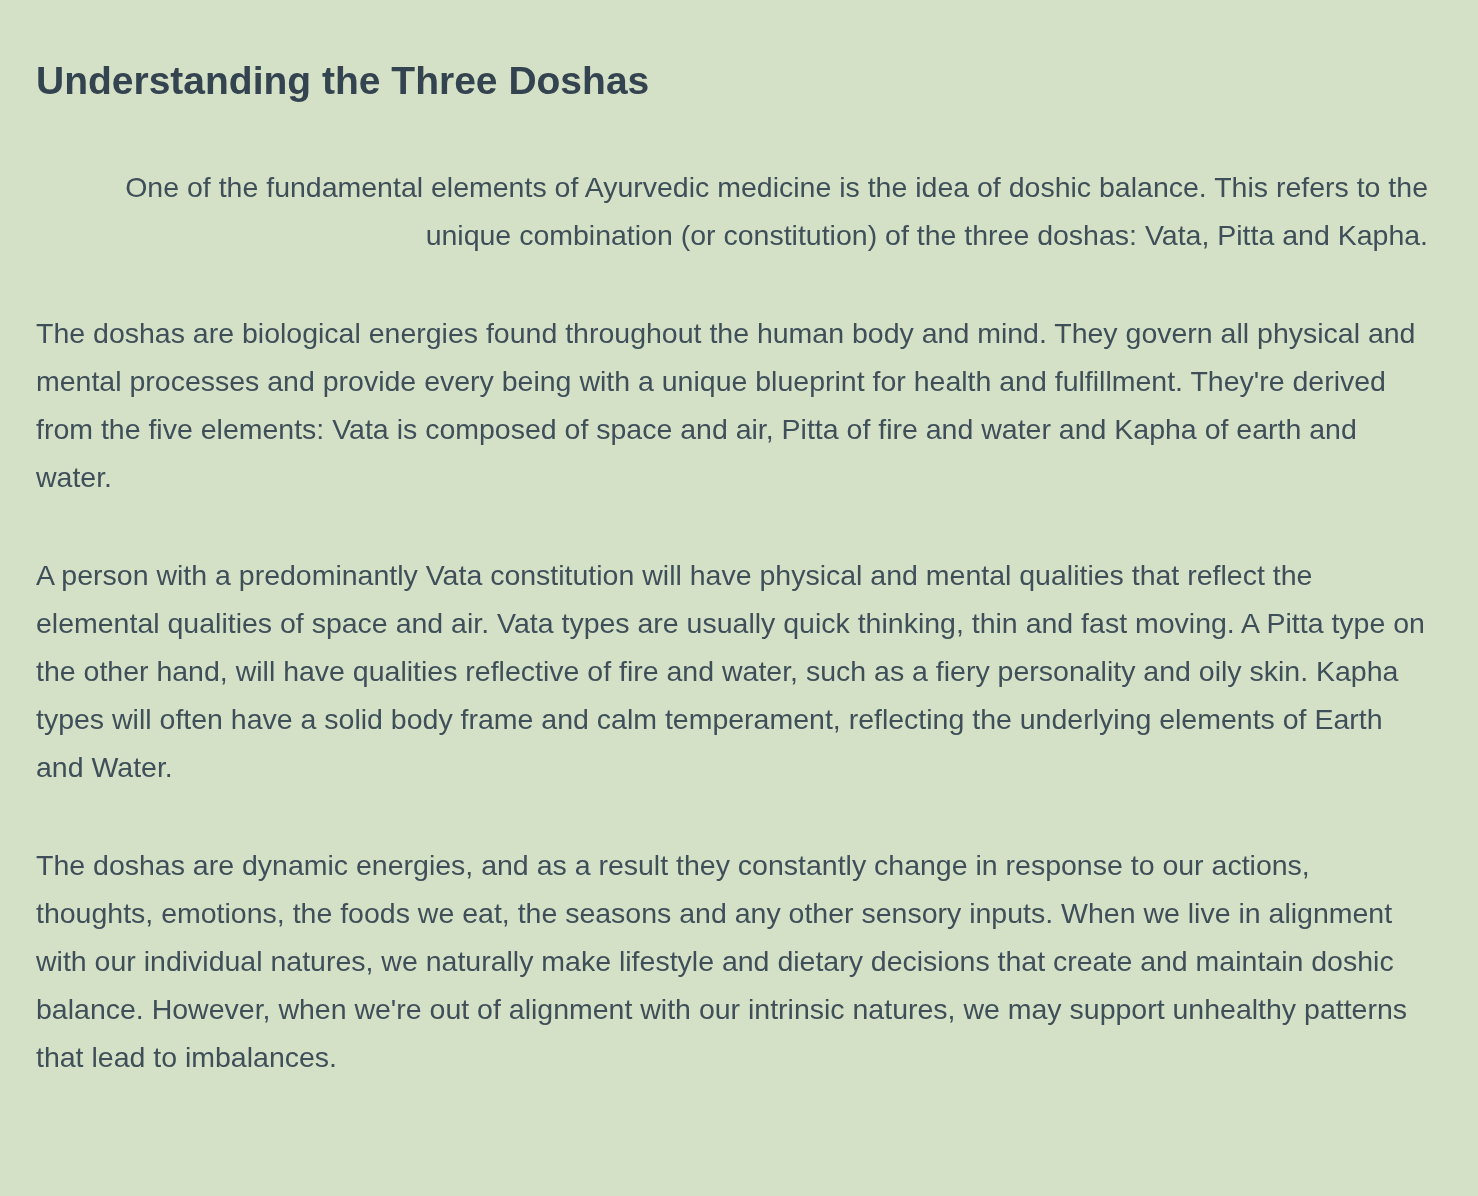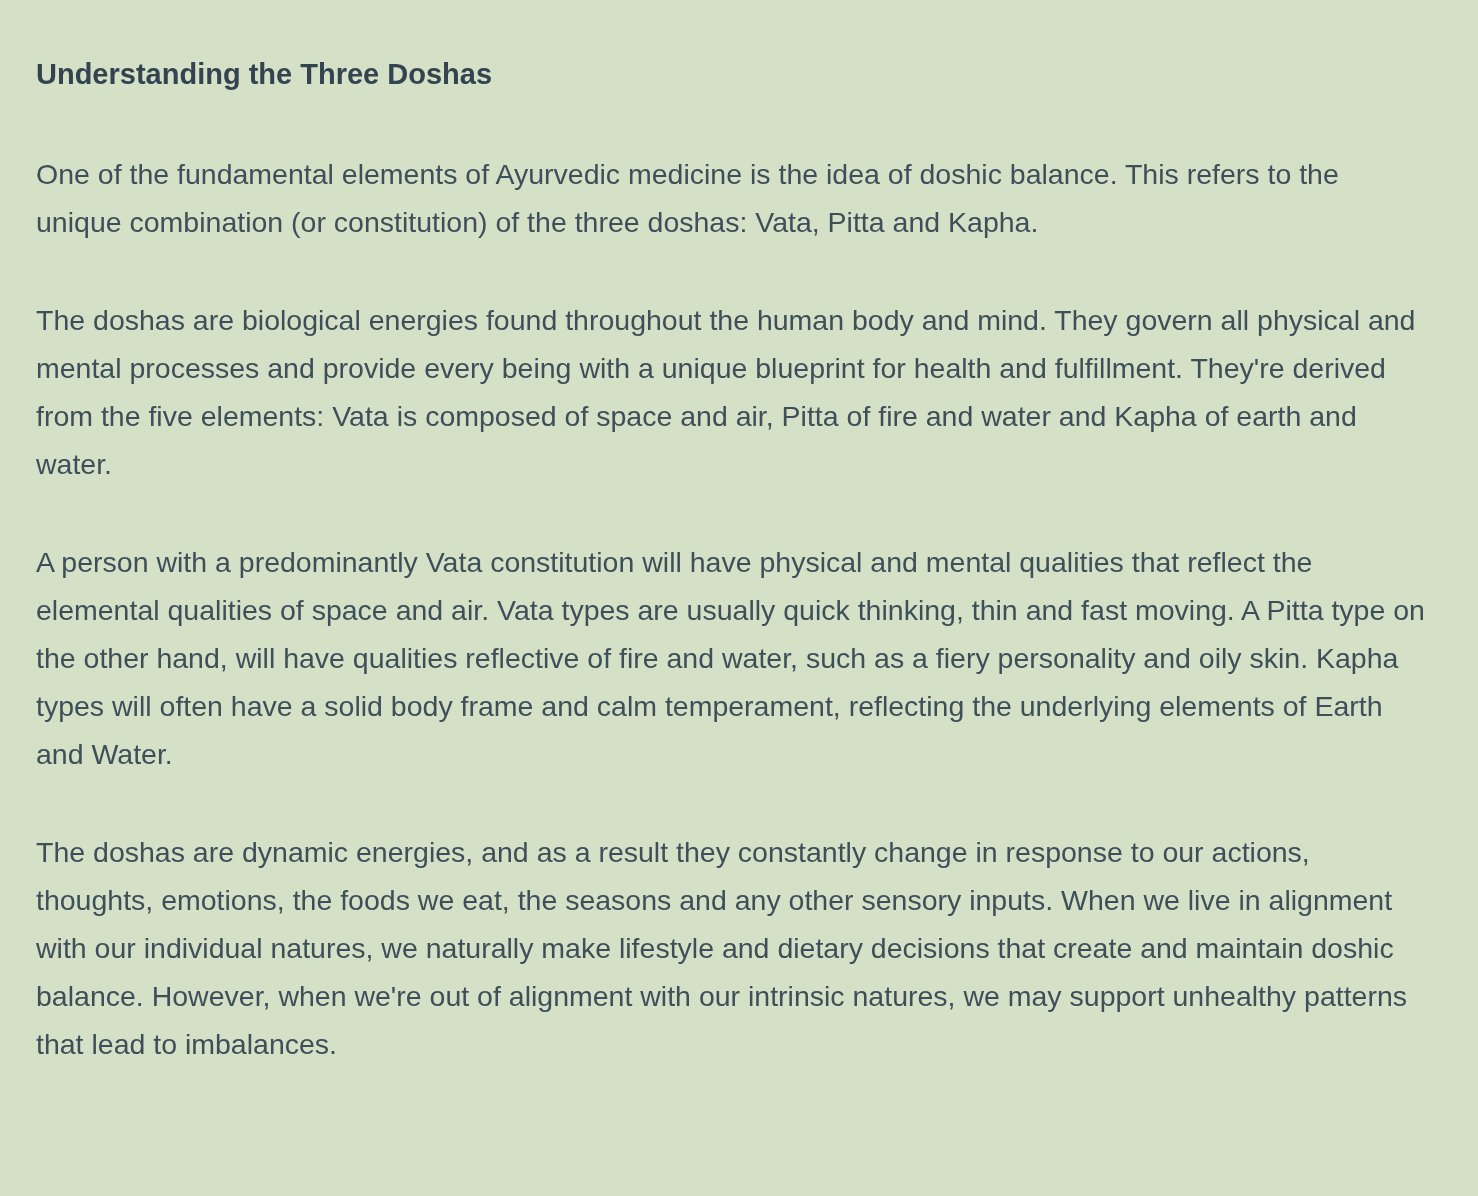--- a/index.html
+++ b/index.html
@@ -27,36 +27,37 @@
     font-weight: 400;
     font-size: 92px;
     line-height: 1.22;
     letter-spacing: -1px;
     color: var(--title-color);
     margin: 0;
   }
   h2.section-heading {
     font-family: "Liberation Sans", "DejaVu Sans", sans-serif;
     font-weight: 700;
-    font-size: 29px;
+    font-size: 39px;
     line-height: 1.3;
     color: var(--heading-color);
     margin: 50px 0 0 0;
   }
   .article p {
     font-family: "Liberation Sans", "DejaVu Sans", sans-serif;
     font-weight: 400;
     font-size: 28.5px;
     line-height: 48px;
     color: var(--body-color);
     margin: 50px 0 0 0;
     max-width: 1395px;
   }
   .article p.first-para {
     margin-top: 56px;
+    text-align: right;
   }
 </style>
 </head>
 <body>
 
 <main class="article">
 
   <h2 class="section-heading">Understanding the Three Doshas</h2>
 
   <p class="first-para">One of the fundamental elements of Ayurvedic medicine is the idea of doshic balance. This refers to the unique combination (or constitution) of the three doshas: Vata, Pitta and Kapha.</p>

